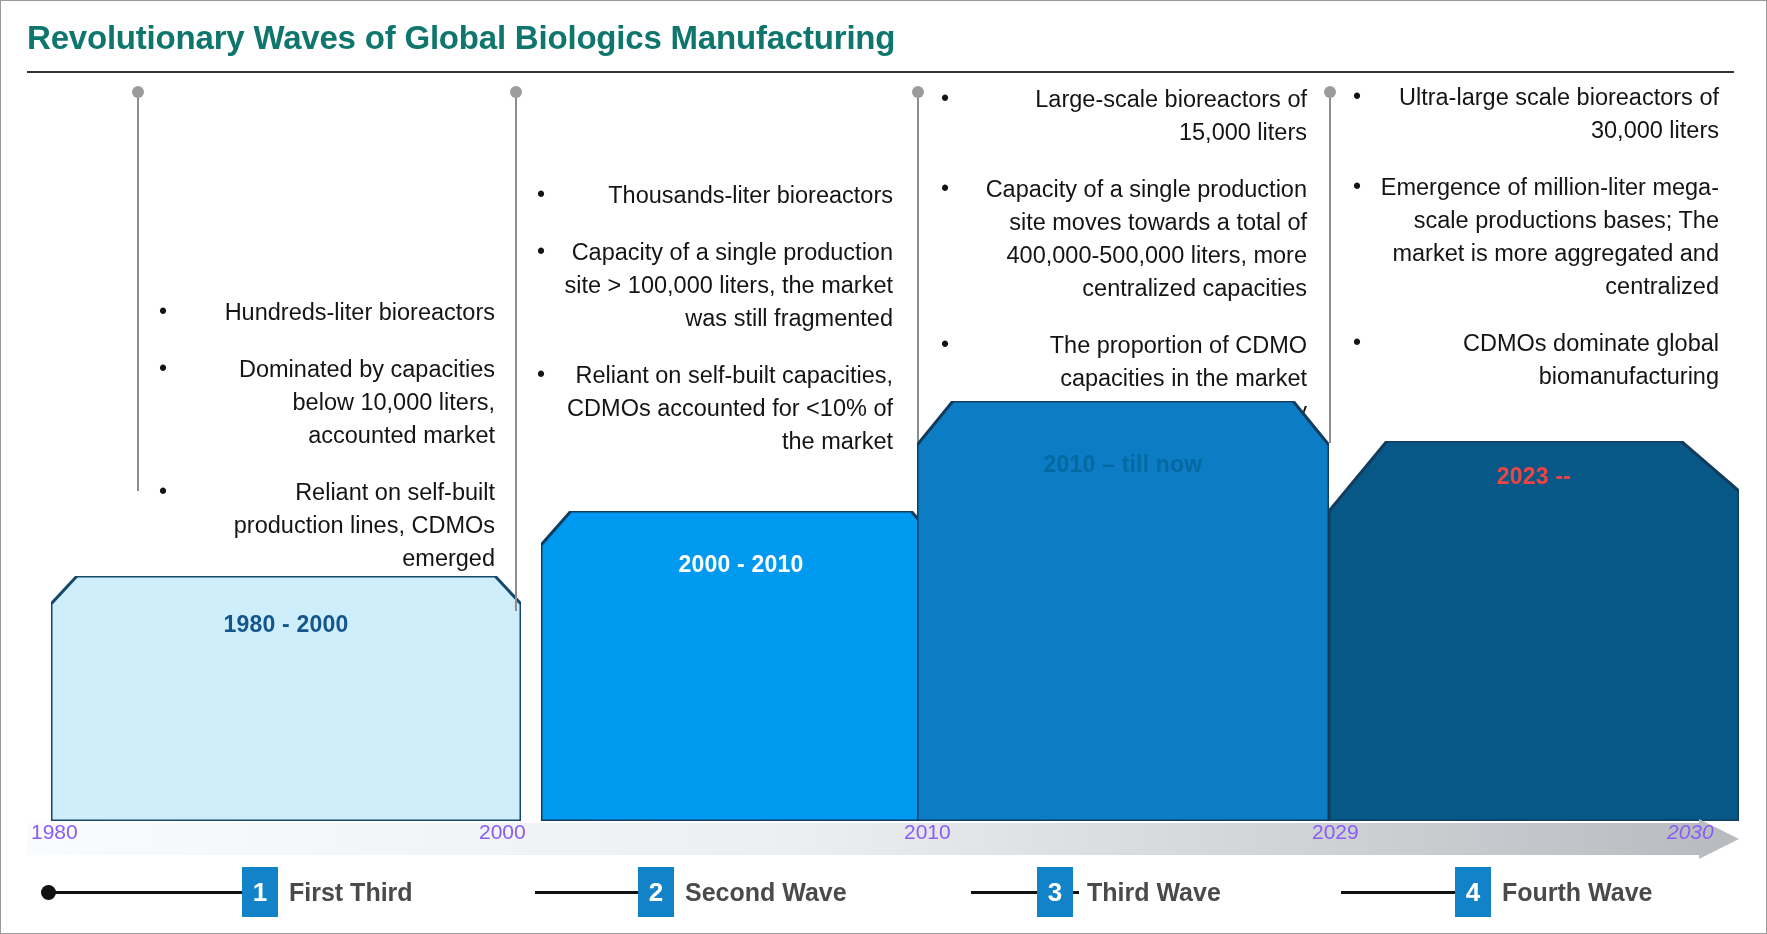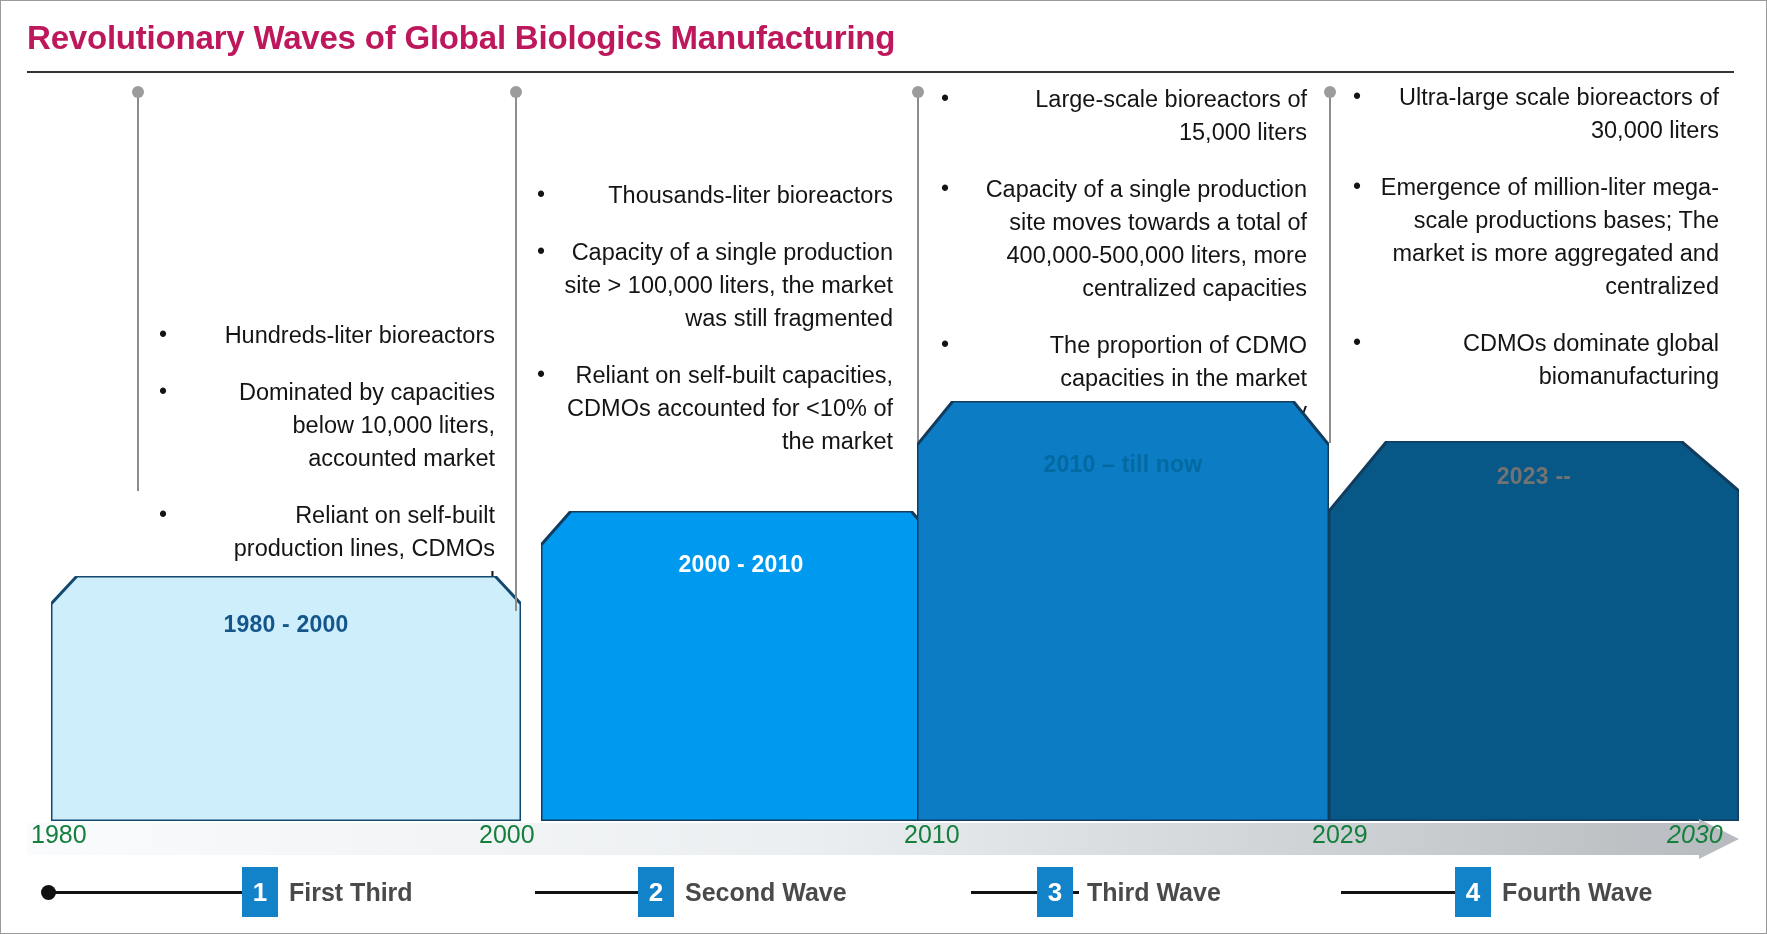--- a/index.html
+++ b/index.html
@@ -12,21 +12,21 @@
   #slide {
     position: relative;
     width: 1767px; height: 934px;
     background: #ffffff;
     border: 1px solid #9a9a9a;
   }
 
   
   #title-block { position: absolute; left: 26px; top: 18px; width: 1712px; }
   #page-title {
-    font-size: 33px; font-weight: bold; color: #be185d;
+    font-size: 33px; font-weight: bold; color: #0f766e;
     letter-spacing: -0.2px; white-space: nowrap;
   }
   #title-rule {
     margin-top: 14px; width: 1707px; height: 2px; background: #333333;
   }
 
   
   #waves { position: absolute; left: 0; top: 90px; width: 1767px; height: 730px; }
 
   .wave { position: absolute; top: 0; height: 730px; }
@@ -71,21 +71,21 @@
     pointer-events: none;
   }
 
   
   #axis { position: absolute; left: 26px; top: 818px; width: 1712px; height: 46px; }
   #axis-bar {
     position: absolute; left: 0; top: 0; width: 1712px; height: 40px;
   }
   .axis-tick {
     position: absolute; top: 1px;
-    font-size: 25px; color: #15803d;
+    font-size: 21px; color: #8b5cf6;
   }
 
   
   #legend { position: absolute; left: 26px; top: 862px; width: 1712px; height: 58px; }
   #legend-line {
     position: absolute; left: 20px; top: 28px; width: 1680px; height: 3px;
     background: #111111;
   }
   .legend-dot {
     position: absolute; top: 22px;
@@ -115,21 +115,21 @@
 
   <div id="title-block">
     <div id="page-title">Revolutionary Waves of Global Biologics Manufacturing</div>
     <div id="title-rule"></div>
   </div>
 
   <div id="waves">
 
     <div class="wave" id="wave-1" style="left:26px; width:470px;">
       <div class="connector" style="left:110px; height:400px;"></div>
-      <div class="bullets" style="left:128px; top:205px; width:340px;margin-top:23px;">
+      <div class="bullets" style="left:128px; top:205px; width:340px;">
         <div class="bullet">Hundreds-liter bioreactors</div>
         <div class="bullet">Dominated by capacities below 10,000 liters, accounted market</div>
         <div class="bullet">Reliant on self-built production lines, CDMOs emerged</div>
       </div>
       <div class="band" style="left:24px; width:470px; height:245px;">
         <svg viewBox="0 0 470 245" preserveAspectRatio="none">
           <polygon points="0,28 26,0 444,0 470,28 470,245 0,245" fill="#CDEEFA" stroke="#14486E" stroke-width="3"></polygon>
         </svg>
         <div class="band-label" style="top:35px; color:#14558C;">1980 - 2000</div>
       </div>
@@ -169,21 +169,21 @@
       <div class="connector" style="left:0px; height:352px;"></div>
       <div class="bullets" style="left:20px; top:-10px; width:370px;">
         <div class="bullet">Ultra-large scale bioreactors of 30,000 liters</div>
         <div class="bullet">Emergence of million-liter mega-scale productions bases; The market is more aggregated and centralized</div>
         <div class="bullet">CDMOs dominate global biomanufacturing</div>
       </div>
       <div class="band" style="left:0px; width:410px; height:380px;">
         <svg viewBox="0 0 410 380" preserveAspectRatio="none">
           <polygon points="0,70 58,0 352,0 410,50 410,380 0,380" fill="#075886" stroke="#123C5E" stroke-width="3"></polygon>
         </svg>
-        <div class="band-label" style="top:22px; color:#737373;">2023 --</div>
+        <div class="band-label" style="top:22px; color:#ef4444;">2023 --</div>
       </div>
     </div>
 
   </div>
 
   <div id="axis">
     <svg id="axis-bar" viewBox="0 0 1712 40" preserveAspectRatio="none">
       <defs>
         <linearGradient id="axgrad" x1="0" y1="0" x2="1" y2="0">
           <stop offset="0%" stop-color="#f9fbfc"></stop>

